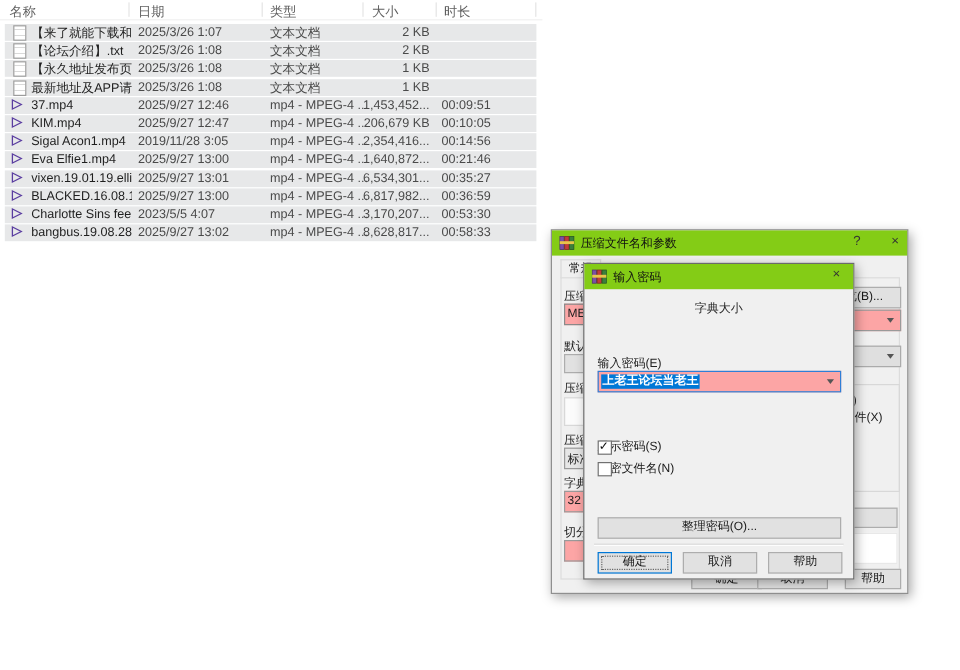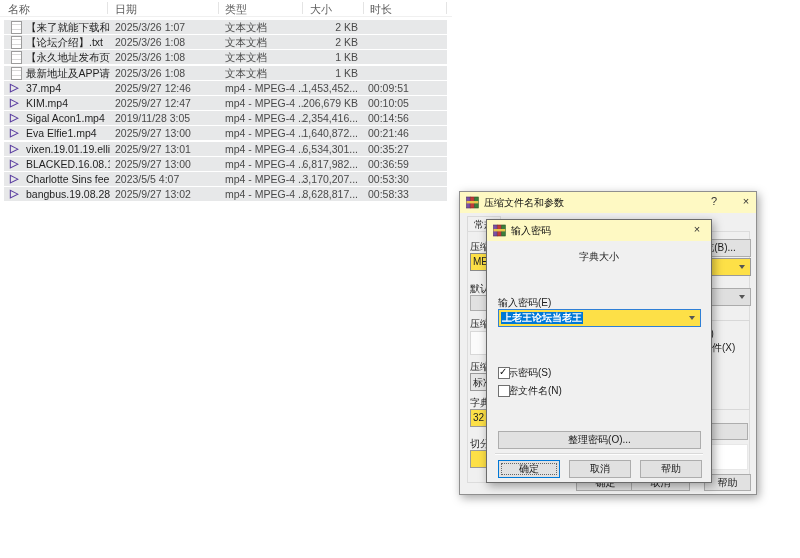--- a/index.html
+++ b/index.html
@@ -17,27 +17,27 @@
   .c-type{left:221px;width:84px;color:#4a4a4a;}
   .c-size{left:270px;width:84px;text-align:right;color:#4a4a4a;}
   .c-dur{left:364px;width:60px;color:#4a4a4a;}
   .fi{position:absolute;left:6px;top:0;width:12px;height:13px;}
   .ti{width:9px;height:11px;margin:1px 0 0 1px;border:1px solid #9c9c9c;background:
       repeating-linear-gradient(#fff 0 2px,#d9d9d9 2px 3px,#fff 3px 5px);background-color:#fff;}
   .mi{color:#5a3da0;font-size:11px;line-height:13px;font-weight:bold;}
 
   
   .dlg{position:absolute;background:#f0f0f0;border:1px solid #8f8f8f;box-shadow:2px 3px 9px rgba(0,0,0,.35);}
-  .tbar{position:absolute;left:0;top:0;right:0;height:21px;background:#fef9c3;}
+  .tbar{position:absolute;left:0;top:0;right:0;height:21px;background:#84cc16;}
   .ttext{position:absolute;left:24px;top:4px;font-size:10px;color:#111;white-space:nowrap;}
   .tbtn{position:absolute;top:3px;font-size:11px;color:#333;width:16px;text-align:center;}
   .rar-icon{position:absolute;left:6px;top:4px;width:13px;height:13px;}
   .btn{position:absolute;background:#e1e1e1;border:1px solid #adadad;font-size:10px;color:#1a1a1a;
        text-align:center;line-height:15px;white-space:nowrap;overflow:hidden;}
-  .combo{position:absolute;background:#fde047;border:1px solid #9a9a9a;}
+  .combo{position:absolute;background:#fca5a5;border:1px solid #9a9a9a;}
   .arrow{position:absolute;right:5px;top:6px;width:0;height:0;border-left:3px solid transparent;
          border-right:3px solid transparent;border-top:4px solid #555;}
   .frag{position:absolute;font-size:10px;color:#222;white-space:nowrap;overflow:hidden;}
   .gbox{position:absolute;border:1px solid #d8d8d8;}
 
   
   .cbx{position:absolute;left:0;top:1px;width:10px;height:10px;border:1px solid #707070;background:#fff;}
   .cbx.on::after{content:"✓";position:absolute;left:0px;top:-2px;font-size:10px;color:#111;}
   .cbrow{position:absolute;font-size:10px;color:#1a1a1a;}
   .cbrow .lbl{line-height:13px;display:inline-block;}

